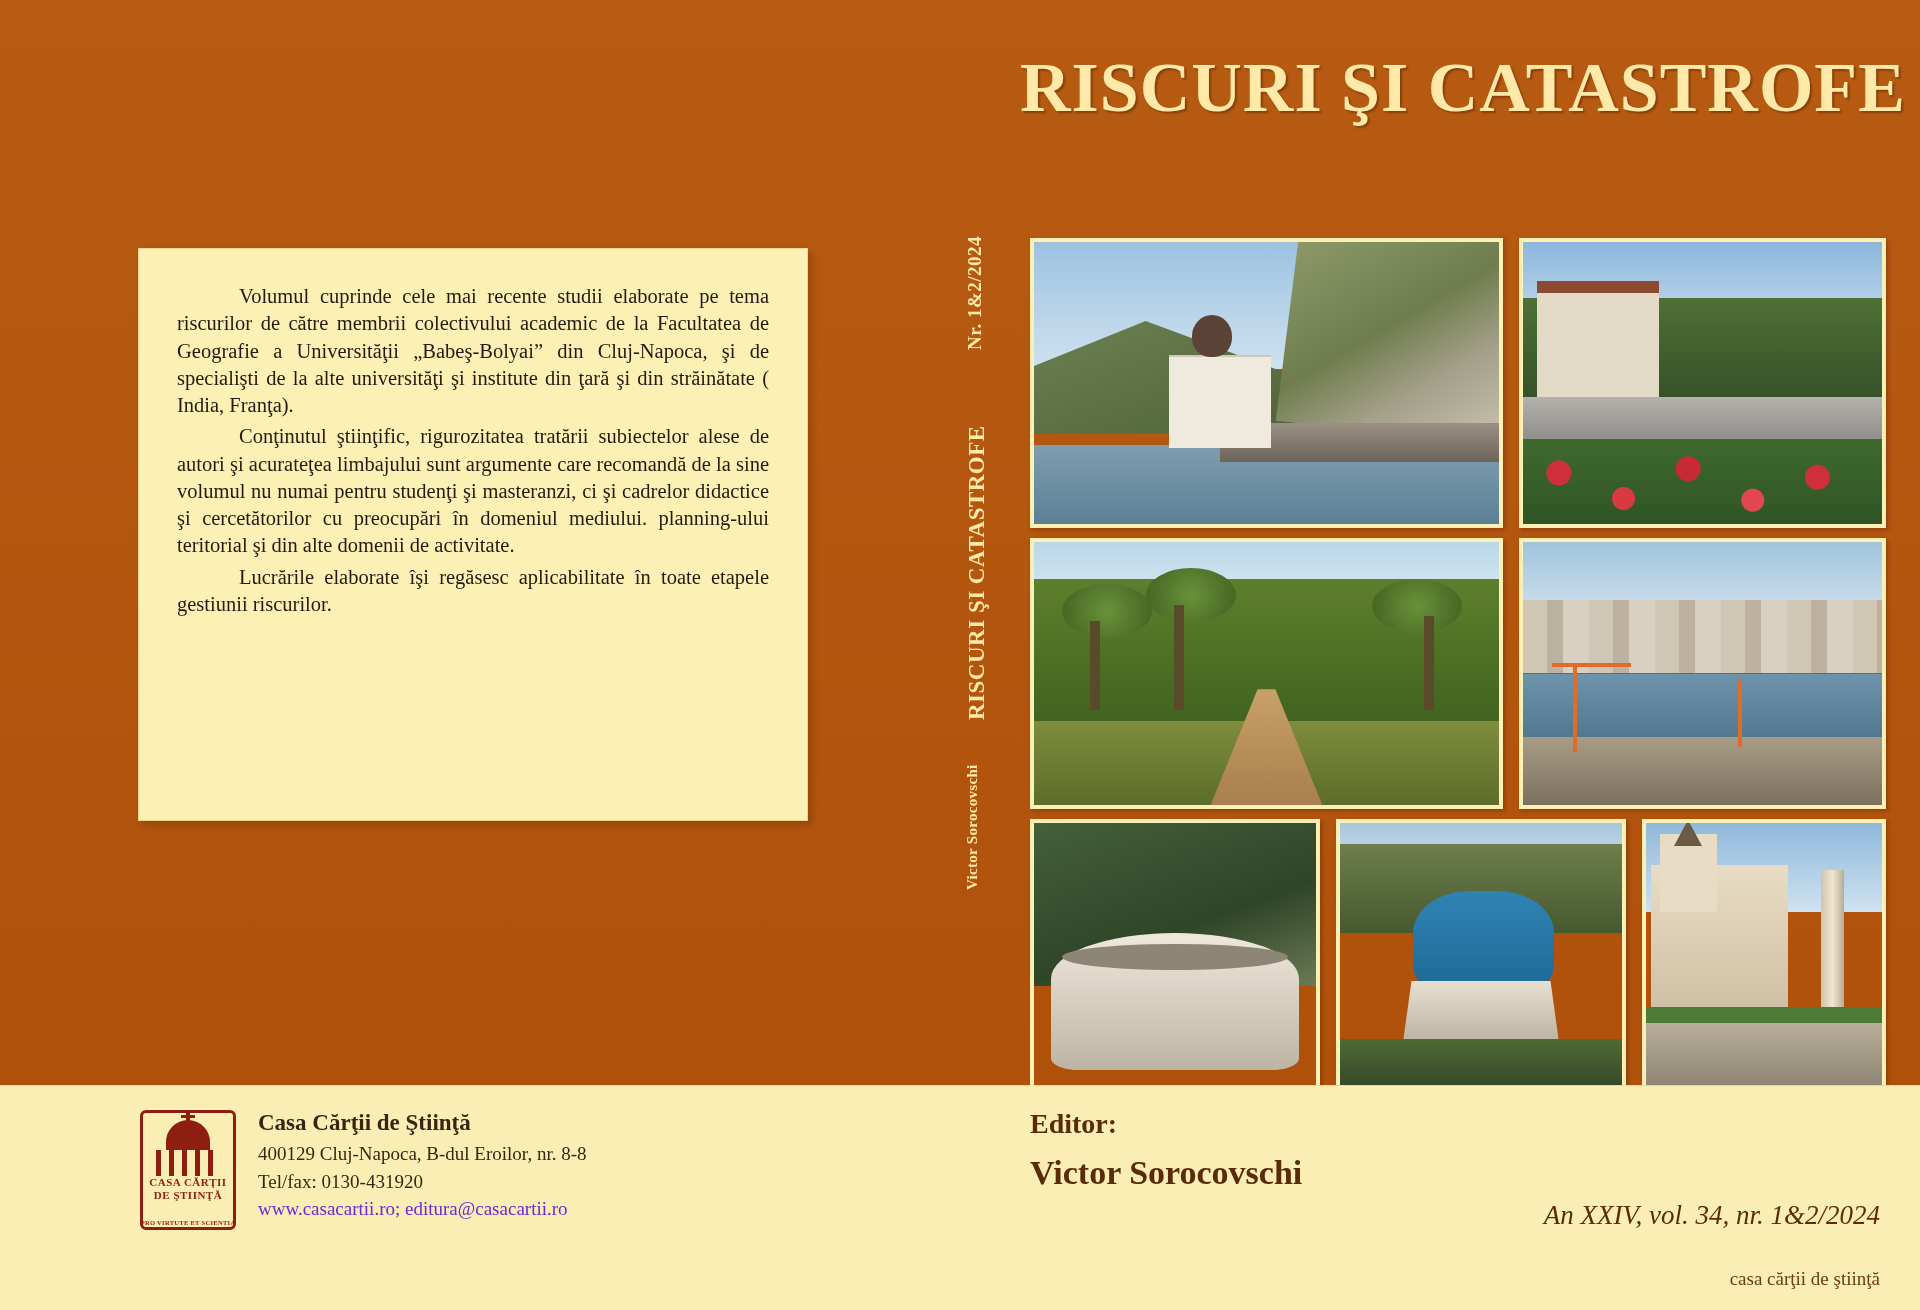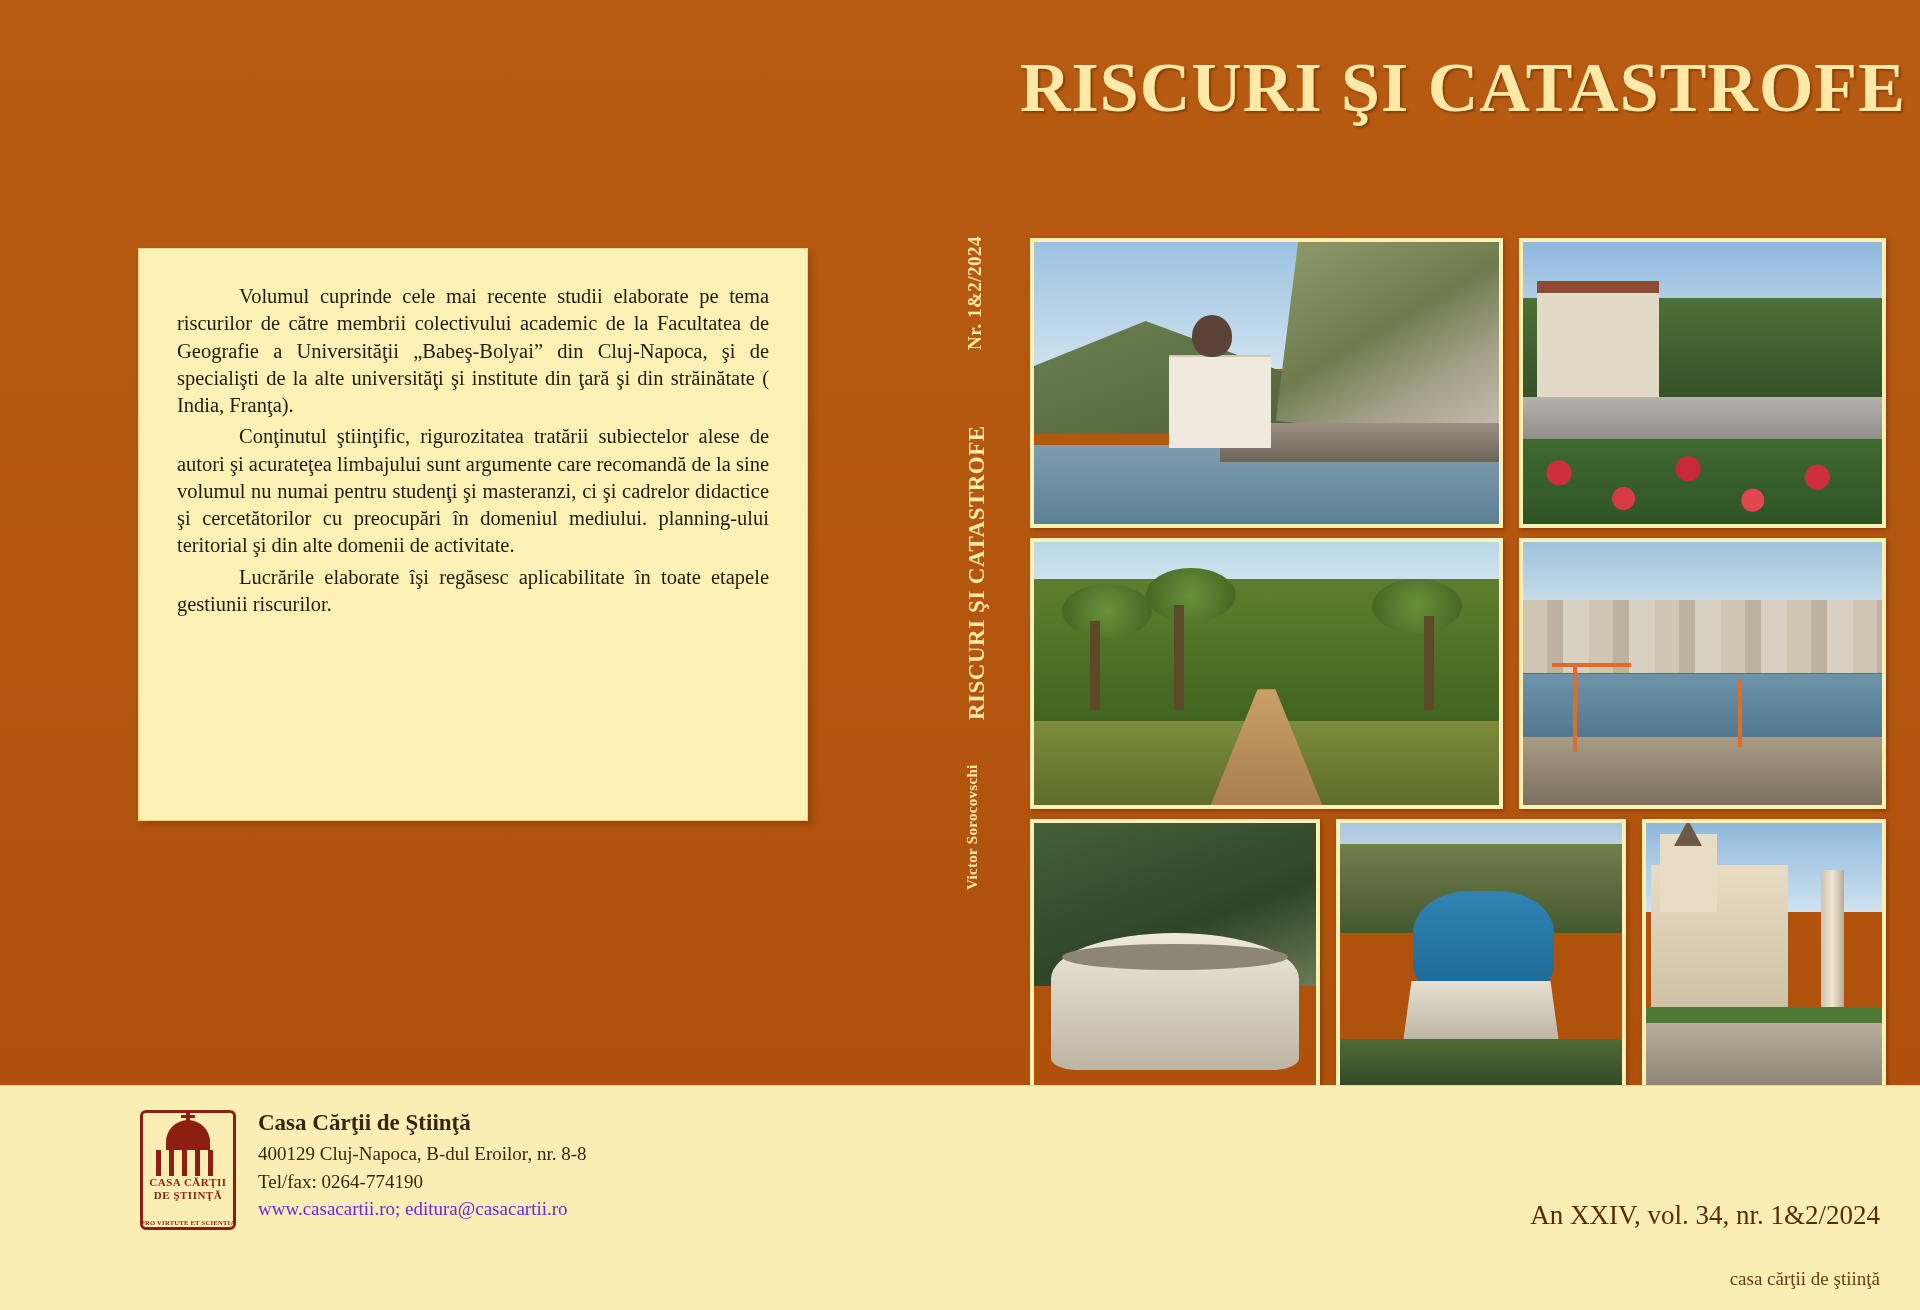--- a/index.html
+++ b/index.html
@@ -249,20 +249,21 @@
   }
   #editor-name {
     margin-top: 14px;
     font-size: 34px; font-weight: bold; color:#5a2b08;
     font-family:"Liberation Serif",serif;
   }
   #issue-line {
     position:absolute; right: 40px; top: 114px;
     font-size: 27px; color:#5a2b08;
     font-family:"Liberation Serif",serif;
+    font-style:italic;
   }
   #imprint-line {
     position:absolute; right: 40px; bottom: 20px;
     font-size: 19px; color:#6a3b16;
     font-family:"Liberation Serif",serif;
   }
 </style>
 </head>
 <body>
 
@@ -359,24 +360,28 @@
         <div class="ring"></div>
         <div class="cross"></div>
         <div class="dome"></div>
         <div class="cols"></div>
         <div class="name1">CASA CĂRŢII DE ŞTIINŢĂ</div>
         <div class="motto">PRO VIRTUTE ET SCIENTIA</div>
       </div>
       <div id="publisher-text">
         <div id="publisher-name">Casa Cărţii de Ştiinţă</div>
         <div class="pub-line">400129 Cluj-Napoca, B-dul Eroilor, nr. 8-8</div>
-        <div class="pub-line">Tel/fax: 0264-774190</div>
+        <div class="pub-line">Tel/fax: 0130-431920</div>
         <div class="pub-line" id="pub-web">www.casacartii.ro;  editura@casacartii.ro</div>
       </div>
     </div>
 
+    <div id="editor-block">
+      <div id="editor-label">Editor:</div>
+      <div id="editor-name">Victor Sorocovschi</div>
+    </div>
 
     <div id="issue-line">An XXIV, vol. 34, nr. 1&amp;2/2024</div>
     <div id="imprint-line">casa cărţii de ştiinţă</div>
 
   </div>
 
 </div>
 
 </body></html>

